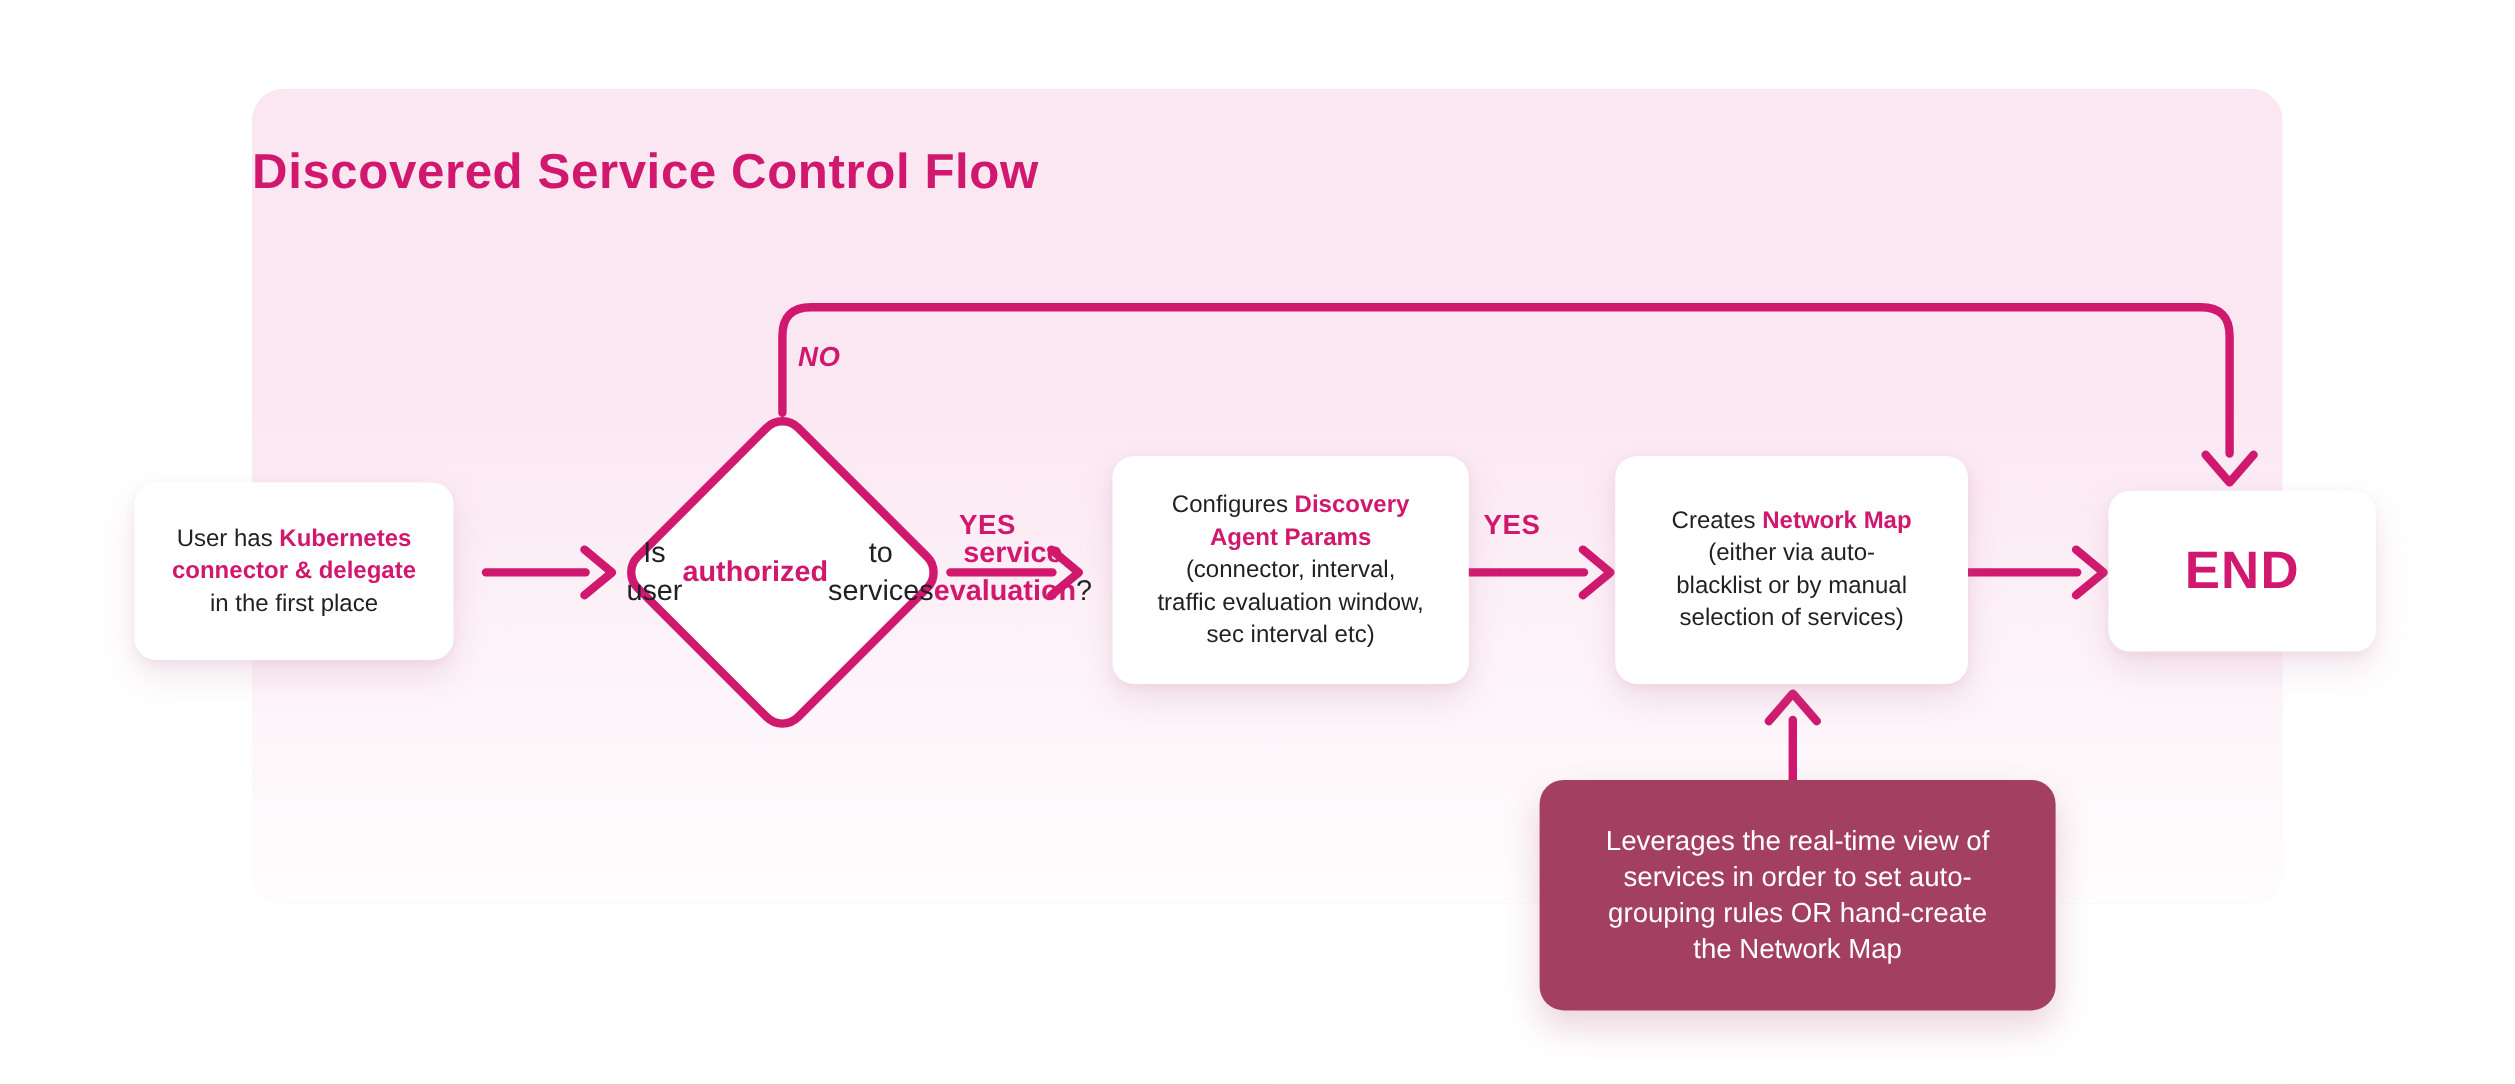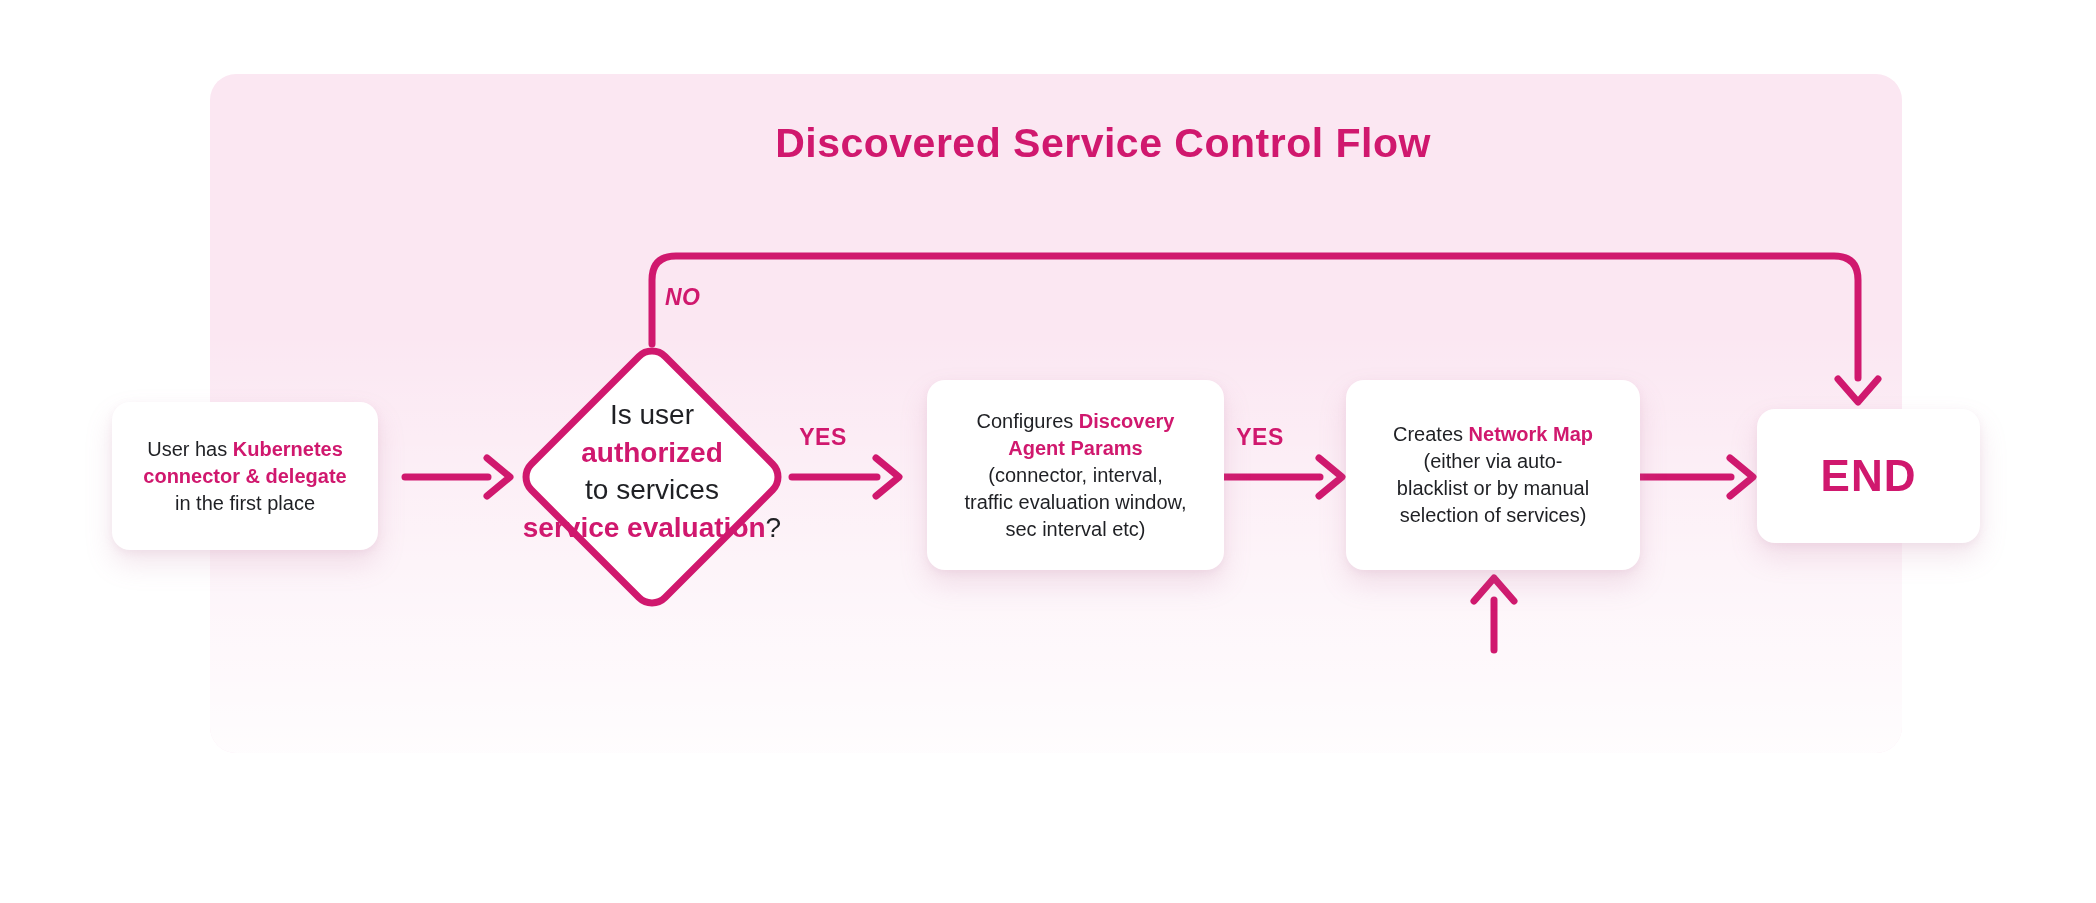--- a/index.html
+++ b/index.html
@@ -33,21 +33,21 @@
     border-radius:26px;
     background:linear-gradient(180deg,
       rgba(255,255,255,0) 38%,
       rgba(255,255,255,0.55) 72%,
       rgba(255,255,255,0.9) 100%);
   }
   .title{
     position:absolute;
     left:210px; top:120px;
     width:1786px;
-    text-align:center;
+    text-align:left;
     font-size:41px;
     font-weight:700;
     letter-spacing:0.5px;
     color:var(--accent);
   }
   svg.wires{
     position:absolute; left:0; top:0;
     width:2096px; height:903px;
     pointer-events:none;
   }
@@ -83,26 +83,25 @@
     background:var(--node-background);
     border:7px solid var(--accent);
     border-radius:22px;
     transform:rotate(45deg);
   }
   .diamond-text{
     position:absolute;
     left:522px; top:407px;
     width:260px; height:140px;
     display:flex;
-    flex-direction:column;
     align-items:center;
-    justify-content:flex-end;
+    justify-content:flex-start;
     text-align:center;
     color:var(--text-dark);
-    font-size:28px;
+    font-size:24px;
     line-height:1.35;
   }
   .node-start{ left:112px; top:402px; width:266px; height:148px; }
   .node-configure{ left:903px; top:380px; width:297px; height:190px;margin-left:24px; }
   .node-create{ left:1346px; top:380px; width:294px; height:190px; }
   .node-end{
     left:1757px; top:409px; width:223px; height:134px;
     font-size:44px; font-weight:700; color:var(--accent);
     letter-spacing:1px;
   }
@@ -180,18 +179,24 @@
 
   <div class="node node-create">
       <div><span>Creates </span><span class="accent">Network Map</span></div>
       <div><span>(either via auto-</span></div>
       <div><span>blacklist or by manual</span></div>
       <div><span>selection of services)</span></div>
     </div>
 
   <div class="node node-end">END</div>
 
+  <div class="node node-note">
+      <div><span>Leverages the real-time view of</span></div>
+      <div><span>services in order to set auto-</span></div>
+      <div><span>grouping rules OR hand-create</span></div>
+      <div><span>the Network Map</span></div>
+    </div>
 
   <div class="edge-label label-no">NO</div>
   <div class="edge-label label-yes-1">YES</div>
   <div class="edge-label label-yes-2">YES</div>
 
 </div>
 
 </body></html>

